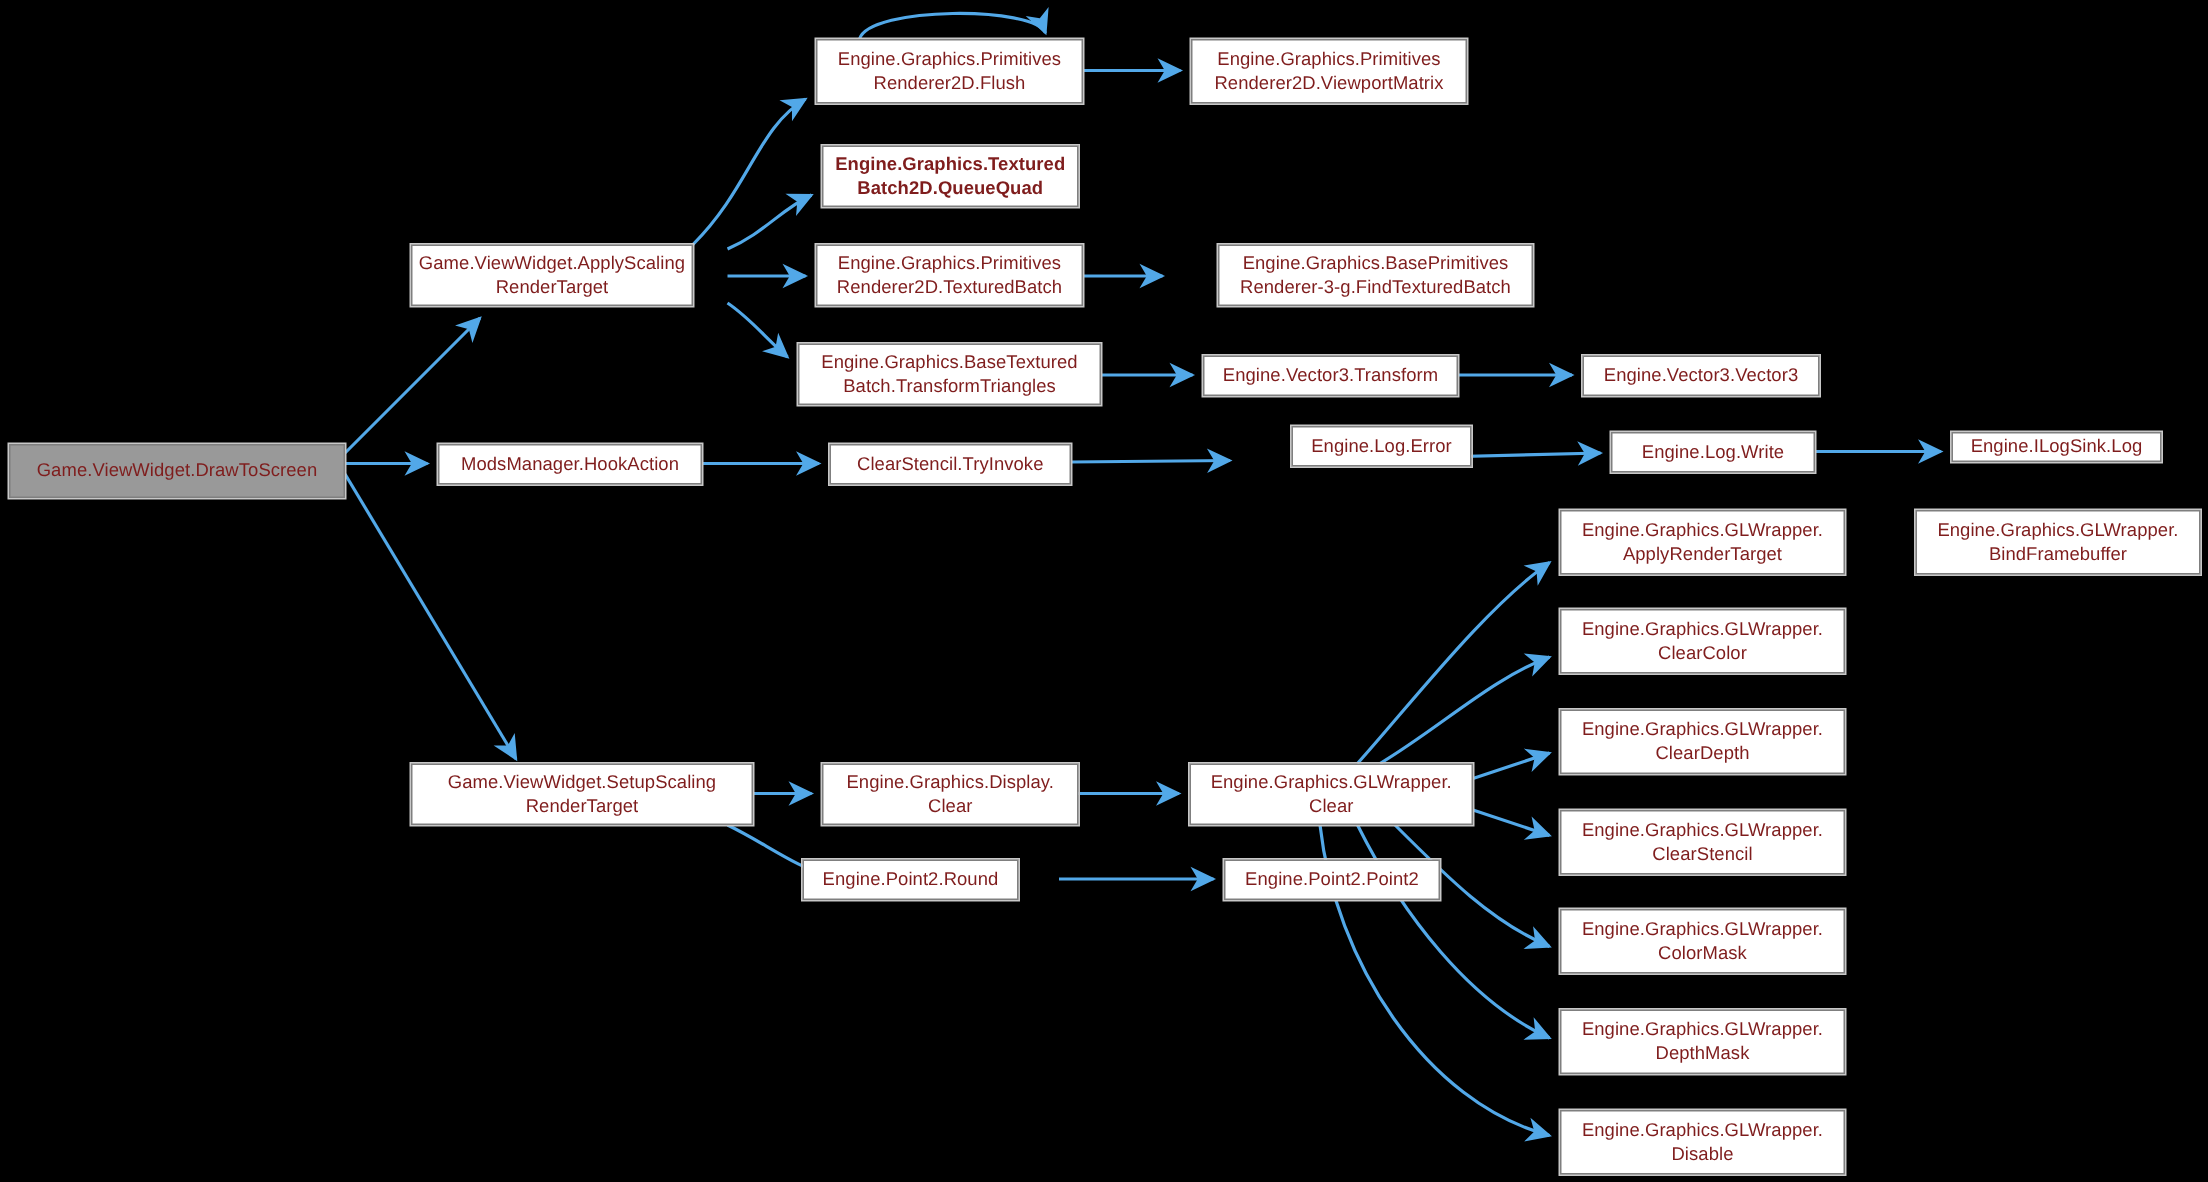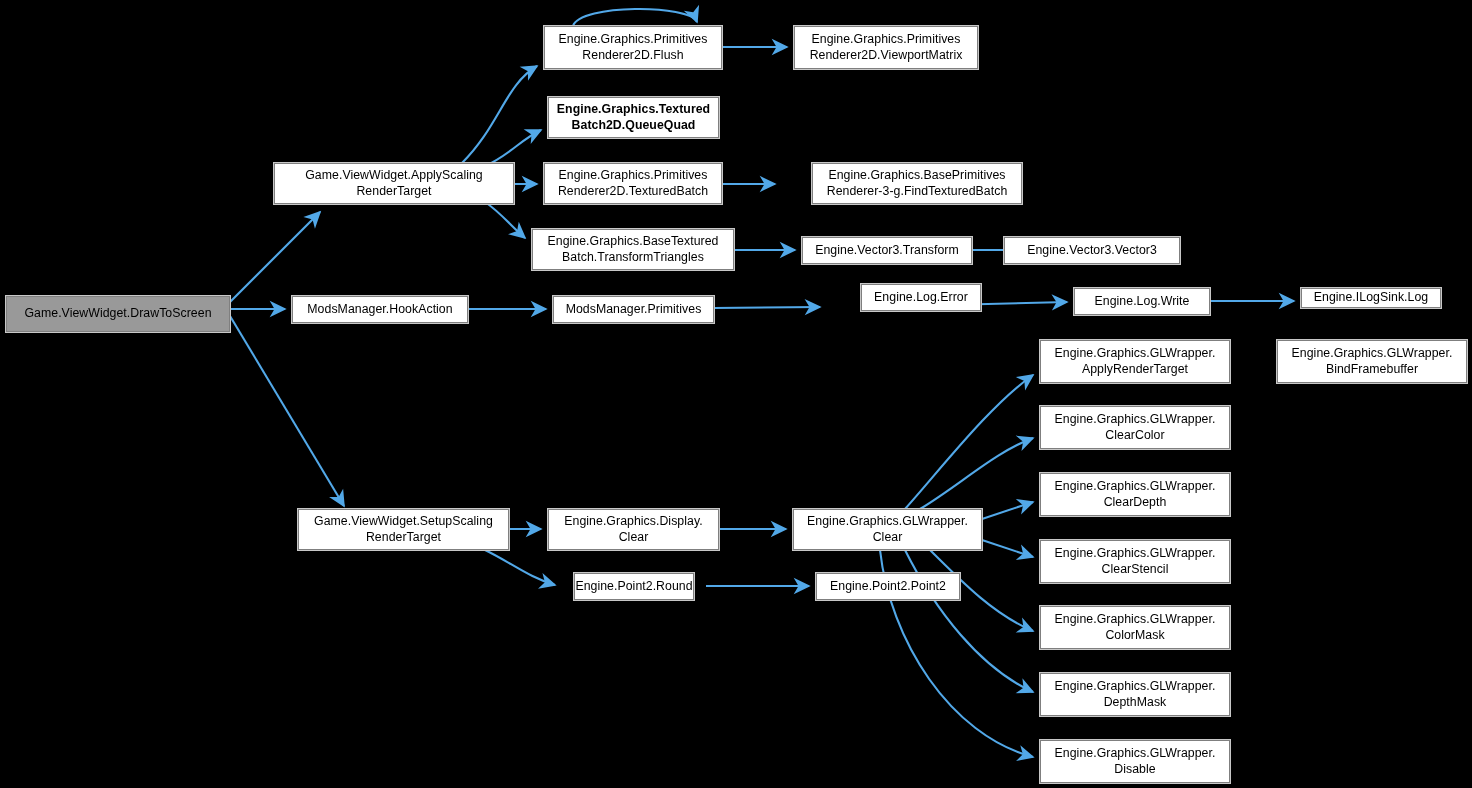--- a/index.html
+++ b/index.html
@@ -26,21 +26,21 @@
   .node {
     position: absolute;
     box-sizing: border-box;
     background: #ffffff;
     border: 1px solid #7f7f7f;
     outline: 1px solid #c8c8c8;
     display: flex;
     align-items: center;
     justify-content: center;
     text-align: center;
-    color: #000000;
+    color: #7f1d1d;
     font-size: 12.3px;
     line-height: 15.5px;
     letter-spacing: 0.05px;
     z-index: 5;
   }
   .node.root {
     background: #999999;
   }
   .node-label {
     display: block;
@@ -85,25 +85,25 @@
         <path d="M982,540 L1033,557" fill="none" stroke="#52a8e8" stroke-width="2.1" marker-end="url(#ah)"></path>
         <path d="M930,550 C965,585 995,615 1033,631" fill="none" stroke="#52a8e8" stroke-width="2.1" marker-end="url(#ah)"></path>
         <path d="M905,550 C935,610 980,668 1033,692" fill="none" stroke="#52a8e8" stroke-width="2.1" marker-end="url(#ah)"></path>
         <path d="M880,550 C890,640 950,735 1033,757" fill="none" stroke="#52a8e8" stroke-width="2.1" marker-end="url(#ah)"></path>
       </g>
   </svg>
   <div id="nodes">
       <div class="node root" style="left: 6px; top: 296px; width: 224px; height: 36px;">
         <span class="node-label">Game.ViewWidget.DrawToScreen</span>
       </div>
-      <div class="node" style="left: 274px; top: 163px; width: 240px; height: 41px;">
+      <div class="node" style="left: 274px; top: 163px; width: 188px; height: 41px;">
         <span class="node-label">Game.ViewWidget.ApplyScaling
 RenderTarget</span>
       </div>
-      <div class="node" style="left: 274px; top: 509px; width: 211px; height: 41px; margin-left: 24px;">
+      <div class="node" style="left: 274px; top: 509px; width: 228px; height: 41px;">
         <span class="node-label">Game.ViewWidget.SetupScaling
 RenderTarget</span>
       </div>
       <div class="node" style="left: 292px; top: 296px; width: 176px; height: 27px;">
         <span class="node-label">ModsManager.HookAction</span>
       </div>
       <div class="node" style="left: 544px; top: 26px; width: 178px; height: 43px;">
         <span class="node-label">Engine.Graphics.Primitives
 Renderer2D.Flush</span>
       </div>
@@ -113,27 +113,27 @@
       </div>
       <div class="node" style="left: 544px; top: 163px; width: 178px; height: 41px;">
         <span class="node-label">Engine.Graphics.Primitives
 Renderer2D.TexturedBatch</span>
       </div>
       <div class="node" style="left: 532px; top: 229px; width: 202px; height: 41px;">
         <span class="node-label">Engine.Graphics.BaseTextured
 Batch.TransformTriangles</span>
       </div>
       <div class="node" style="left: 553px; top: 296px; width: 161px; height: 27px;">
-        <span class="node-label">ModsManager.Primitives</span>
+        <span class="node-label">ClearStencil.TryInvoke</span>
       </div>
       <div class="node" style="left: 548px; top: 509px; width: 171px; height: 41px;">
         <span class="node-label">Engine.Graphics.Display.
 Clear</span>
       </div>
-      <div class="node" style="left: 574px; top: 573px; width: 120px; height: 27px;">
+      <div class="node" style="left: 535px; top: 573px; width: 144px; height: 27px;">
         <span class="node-label">Engine.Point2.Round</span>
       </div>
       <div class="node" style="left: 794px; top: 26px; width: 184px; height: 43px;">
         <span class="node-label">Engine.Graphics.Primitives
 Renderer2D.ViewportMatrix</span>
       </div>
       <div class="node" style="left: 812px; top: 163px; width: 210px; height: 41px;">
         <span class="node-label">Engine.Graphics.BasePrimitives
 Renderer-3-g.FindTexturedBatch</span>
       </div>
@@ -143,21 +143,21 @@
       <div class="node" style="left: 827px; top: 284px; width: 120px; height: 27px; margin-left: 34px;">
         <span class="node-label">Engine.Log.Error</span>
       </div>
       <div class="node" style="left: 793px; top: 509px; width: 189px; height: 41px;">
         <span class="node-label">Engine.Graphics.GLWrapper.
 Clear</span>
       </div>
       <div class="node" style="left: 816px; top: 573px; width: 144px; height: 27px;">
         <span class="node-label">Engine.Point2.Point2</span>
       </div>
-      <div class="node" style="left: 1004px; top: 237px; width: 176px; height: 27px;">
+      <div class="node" style="left: 1055px; top: 237px; width: 158px; height: 27px;">
         <span class="node-label">Engine.Vector3.Vector3</span>
       </div>
       <div class="node" style="left: 1074px; top: 288px; width: 136px; height: 27px;">
         <span class="node-label">Engine.Log.Write</span>
       </div>
       <div class="node" style="left: 1040px; top: 340px; width: 190px; height: 43px;">
         <span class="node-label">Engine.Graphics.GLWrapper.
 ApplyRenderTarget</span>
       </div>
       <div class="node" style="left: 1040px; top: 406px; width: 190px; height: 43px;">

